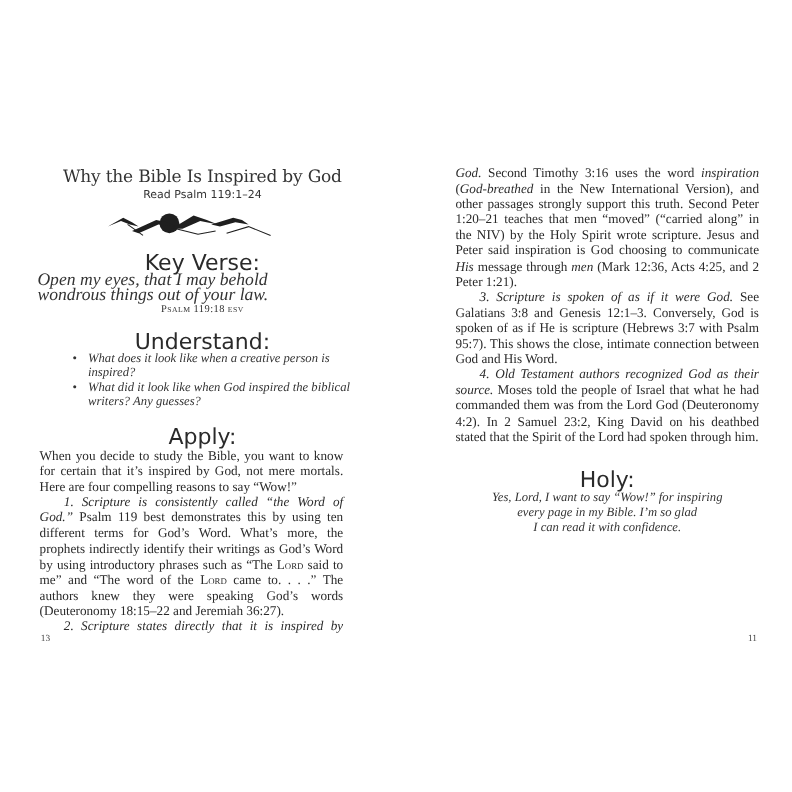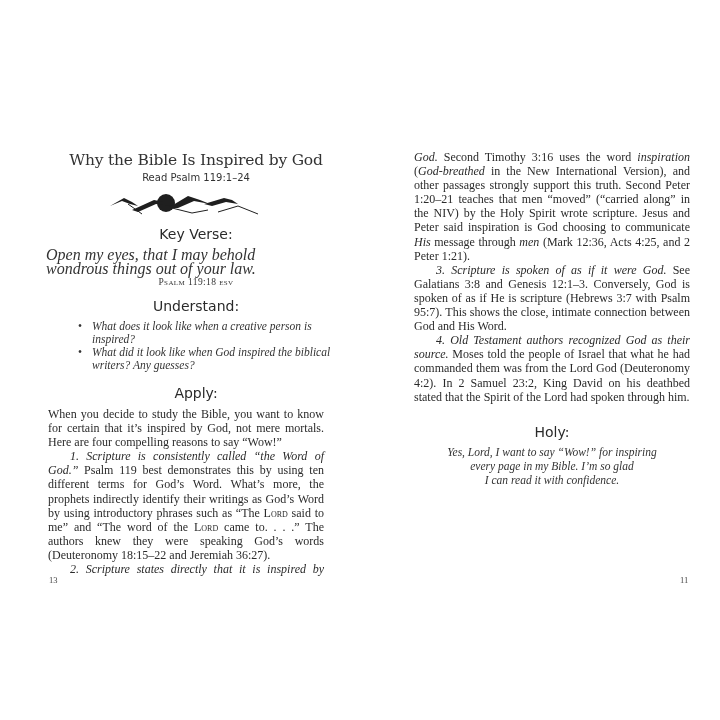--- a/index.html
+++ b/index.html
@@ -1,28 +1,28 @@
 <!DOCTYPE html>
 <html><head>
 <meta charset="utf-8">
 <style>
   html, body { margin:0; padding:0; background:#ffffff; }
   body { width:720px; height:720px; position:relative; overflow:hidden; color:#2a2a2a; }
   .page { position:absolute; top:0; height:720px; }
-  .page-left { left:16px; width:360px; }
+  .page-left { left:4px; width:360px; }
   .page-right { left:360px; width:360px; }
 
   .title { position:absolute; left:30px; width:300px; top:151px; text-align:center;
            font-family:"DejaVu Serif", serif; font-size:15.5px; color:#333; letter-spacing:-0.2px; }
   .subtitle { position:absolute; left:30px; width:300px; top:172px; text-align:center;
            font-family:"DejaVu Sans", sans-serif; font-size:10px; color:#333; }
   .mountains { position:absolute; left:92px; top:190px; width:152px; height:26px; }
 
   .section-head { position:absolute; text-align:center; font-family:"DejaVu Sans", sans-serif;
-                  font-size:14px; color:#2a2a2a; font-weight:normal; }
+                  font-size:20px; color:#2a2a2a; font-weight:normal; }
 
   .verse { position:absolute; left:30px; width:300px; top:248px; 
            font-family:"Liberation Serif", serif; font-style:italic; font-size:16px; line-height:14px; color:#333; }
   .verse-ref { position:absolute; left:30px; width:300px; top:277px; text-align:center;
            font-family:"Liberation Serif", serif; font-size:9.5px; font-variant:small-caps; letter-spacing:0.4px; color:#333; }
 
   .bullets { position:absolute; left:62px; top:320px; width:270px; margin:0; padding:0; list-style:none;
              font-family:"Liberation Serif", serif; font-style:italic; font-size:11.5px; line-height:13px; color:#333; }
   .bullets li { position:relative; padding-left:14px; }
   .bullets li .dot { position:absolute; left:0; top:0; font-style:normal; }

